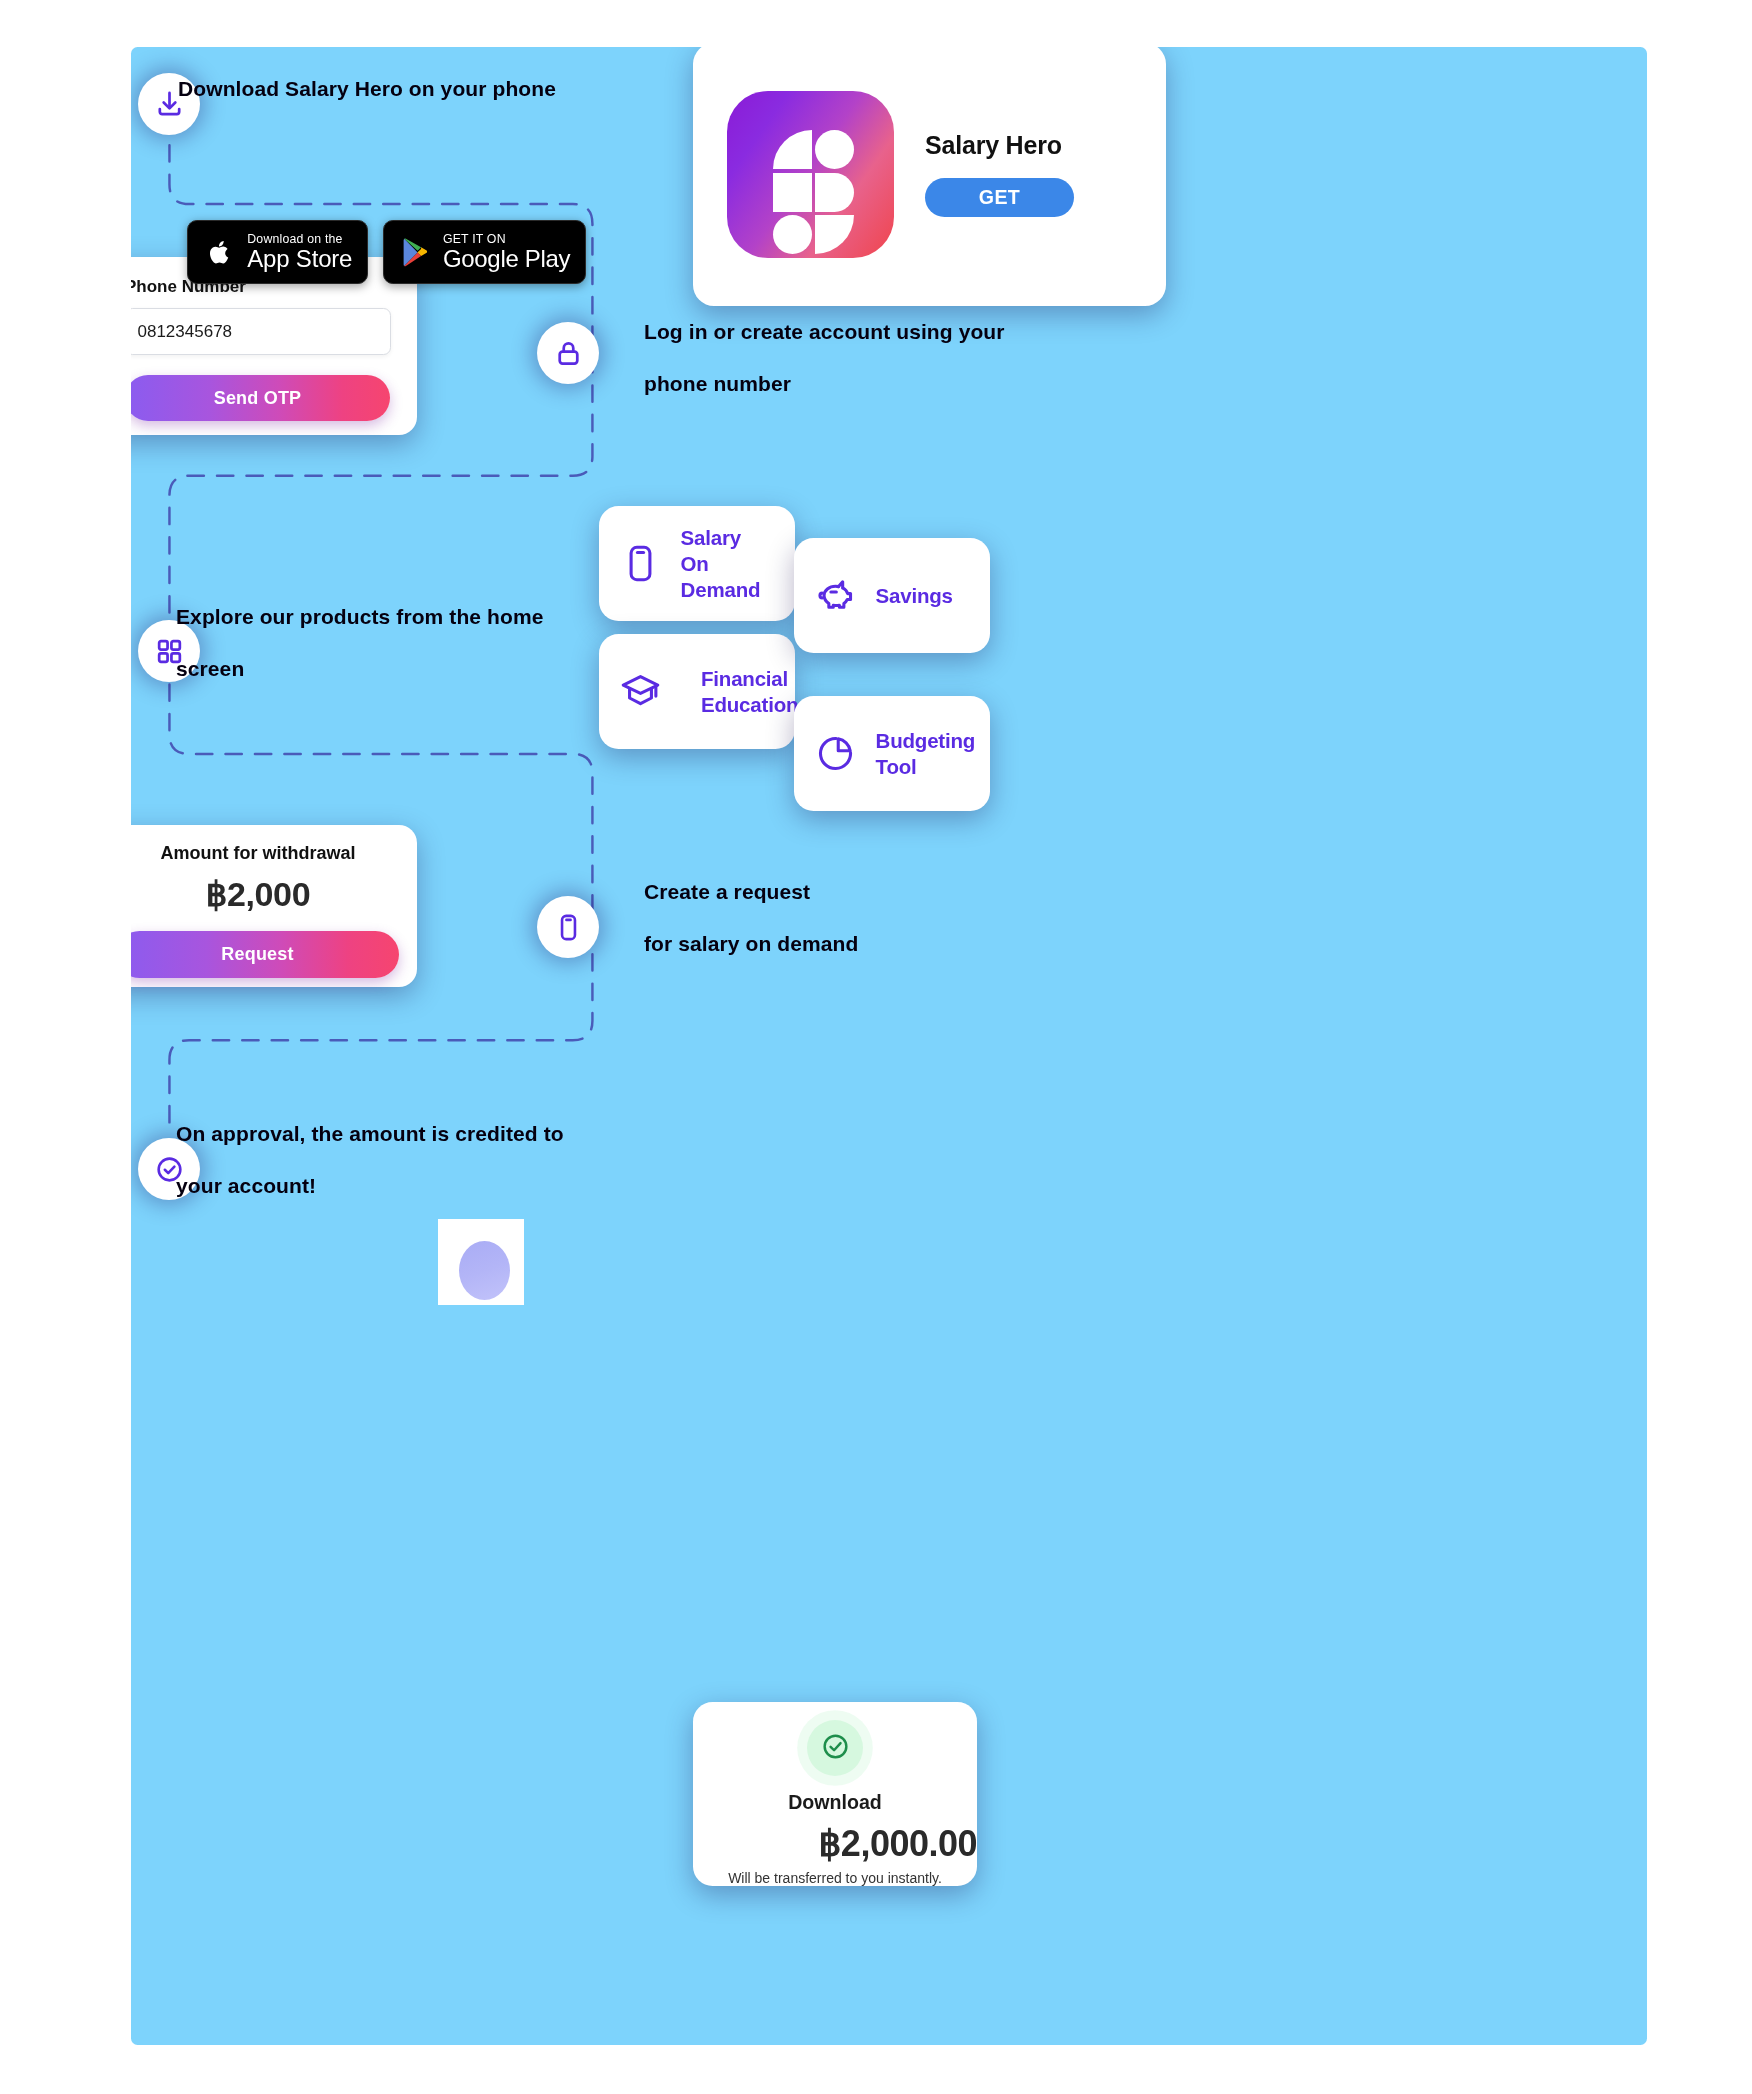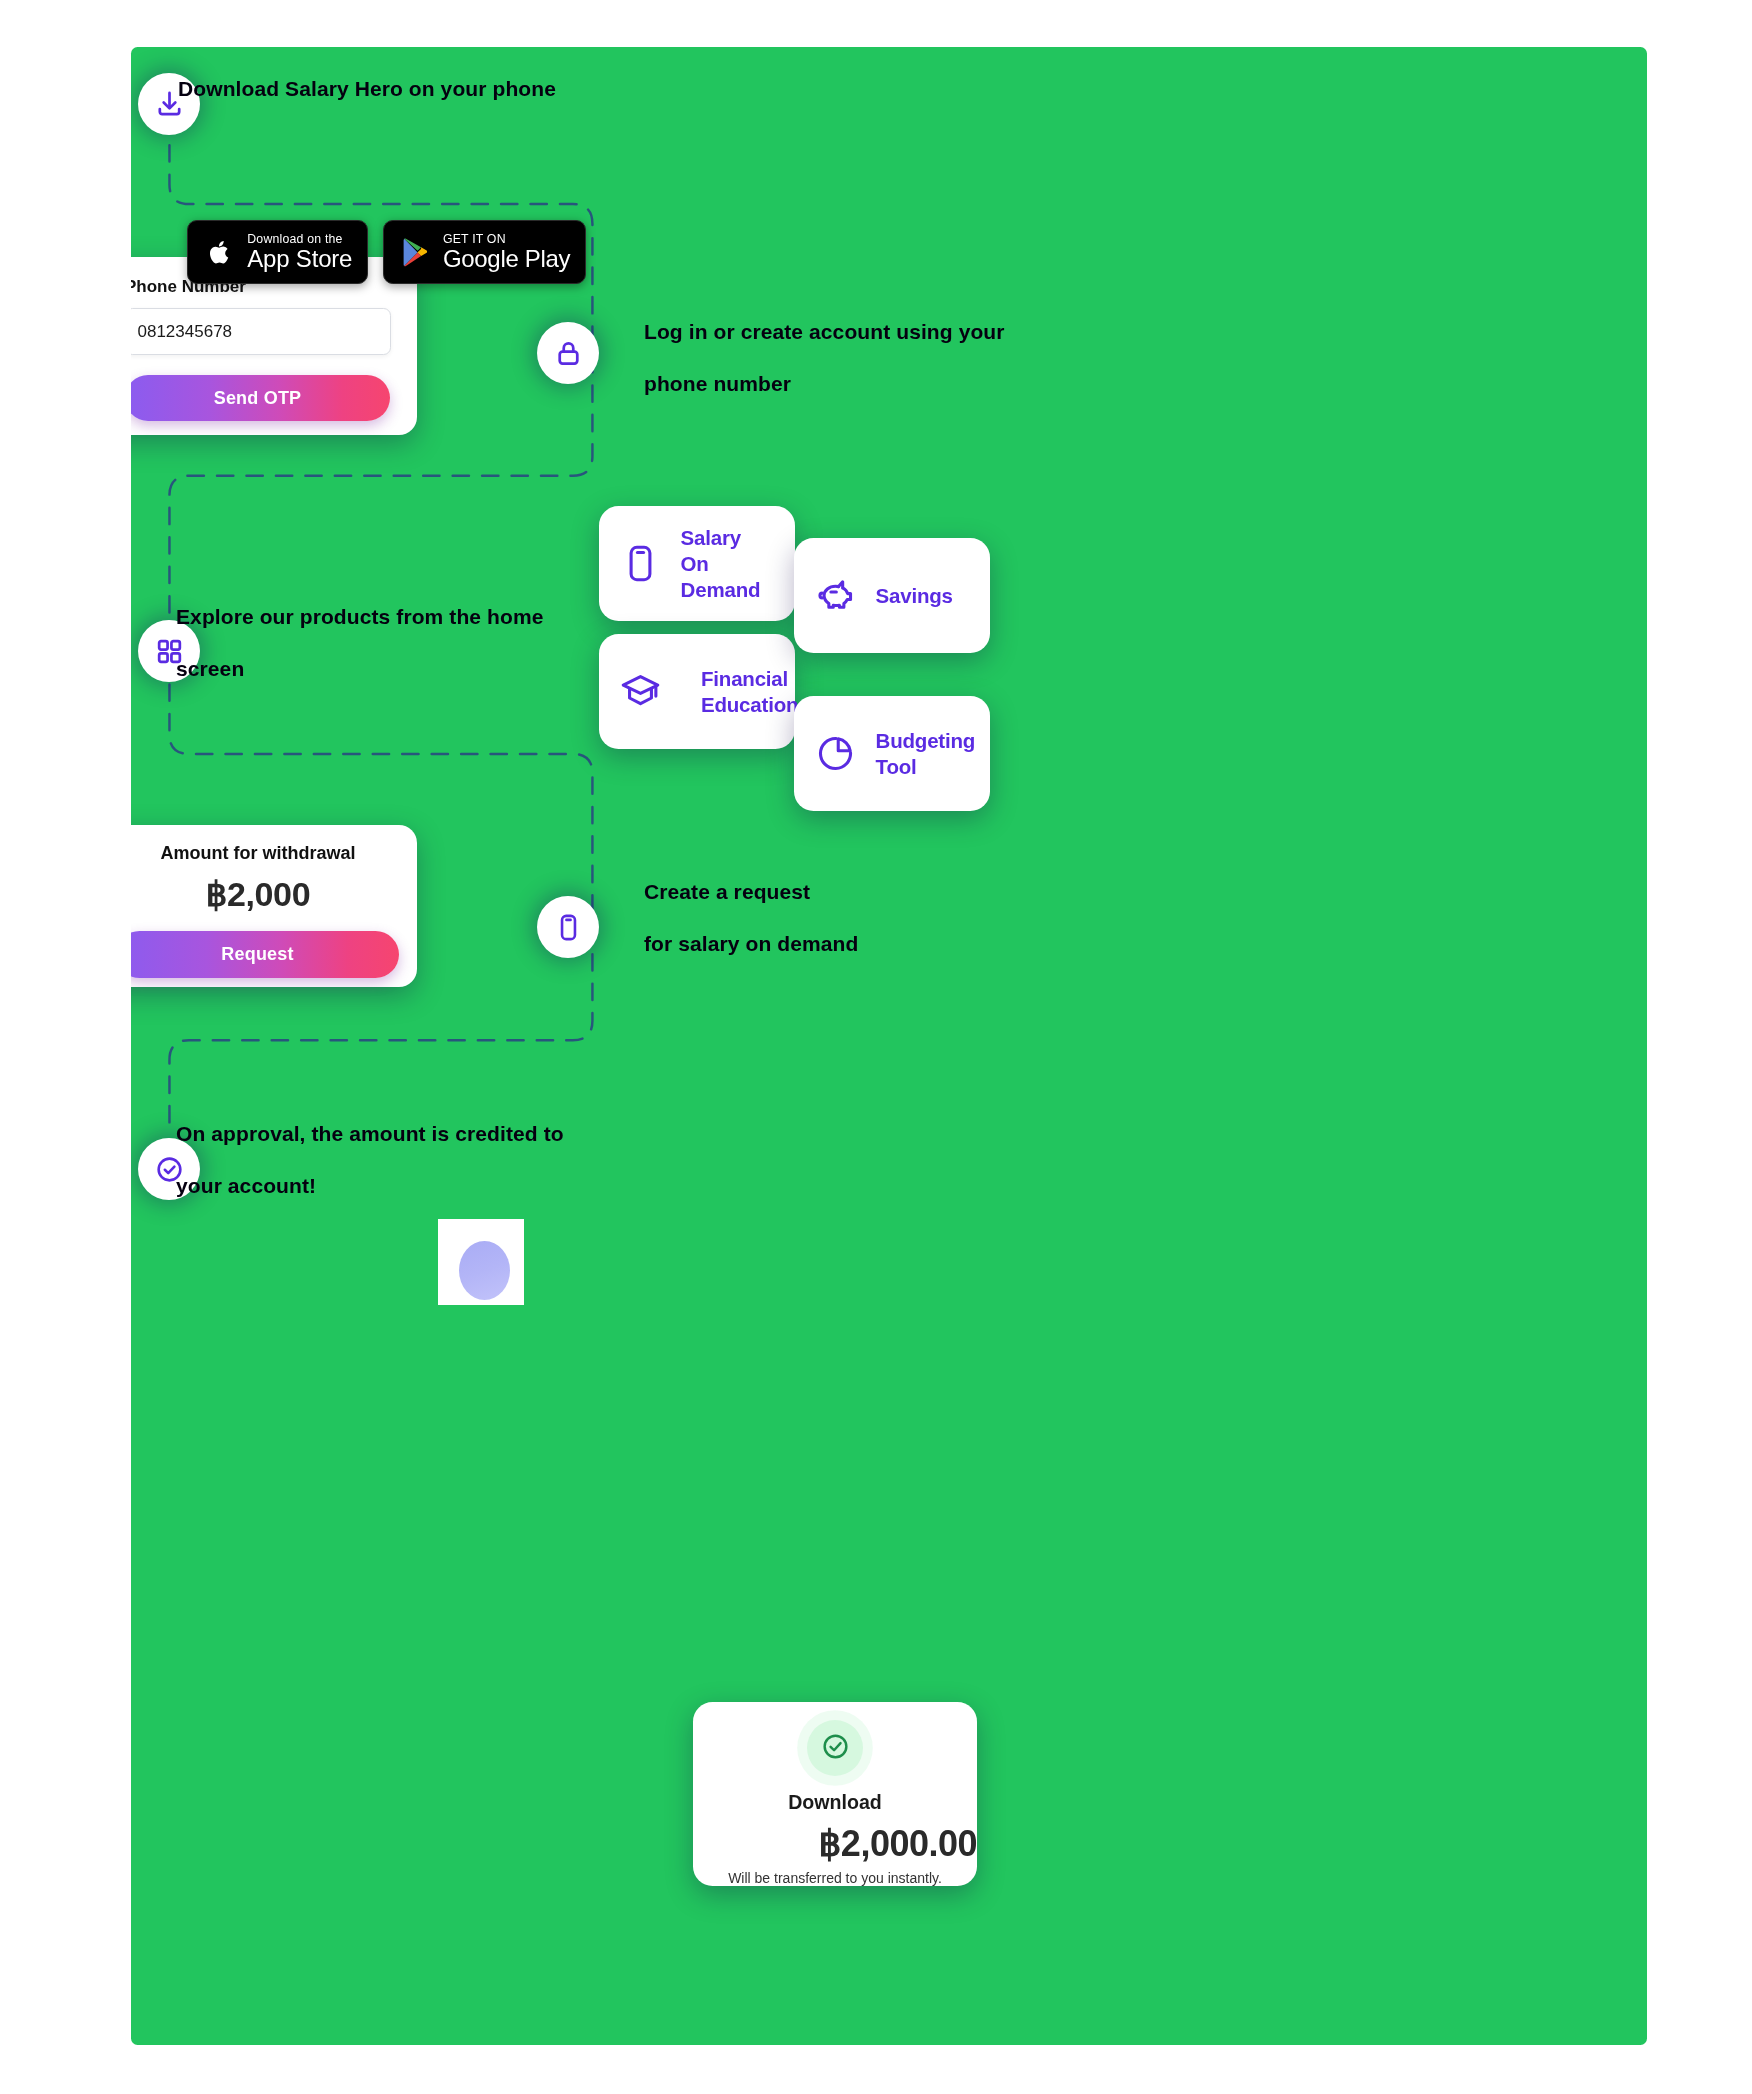--- a/index.html
+++ b/index.html
@@ -10,21 +10,21 @@
     overflow: hidden;
   }
 
   #stage { position: relative; width: 1752px; height: 2095px; background:#fff; }
 
   
   #canvas {
     position: absolute;
     left: 131px; top: 47px;
     width: 1516px; height: 1998px;
-    background: #22c55e;
+    background: #7dd3fc;
     border-radius: 6.5px;
     overflow: hidden;
   }
 
   
   #snake { position:absolute; left:0; top:0; width:1516px; height:1998px; pointer-events:none; }
 
   
   .step-bullet {
     position: absolute;
@@ -201,20 +201,36 @@
             <path d="M24.5 24.3 6 36.6c-.8.5-1.6.4-2-.1l16.3-16.6 4.2 4.4z" fill="#E8403A"></path>
           </svg>
         </span>
         <span class="txt">
           <span class="small">GET IT ON</span>
           <span class="big gp">Google Play</span>
         </span>
       </div>
     </div>
 
+    <div class="card" id="app-card">
+      <div class="inner">
+        <div id="app-logo">
+          <span class="lg" style="left:46px;  top:39px;  width:39px; height:39px; border-radius:39px 0 0 0;"></span>
+          <span class="lg" style="left:88px; top:39px;  width:39px; height:39px; border-radius:50%;"></span>
+          <span class="lg" style="left:46px;  top:82px; width:39px; height:39px; border-radius:0;"></span>
+          <span class="lg" style="left:88px; top:82px; width:39px; height:39px; border-radius:0 39px 39px 0;"></span>
+          <span class="lg" style="left:46px;  top:124px; width:39px; height:39px; border-radius:50%;"></span>
+          <span class="lg" style="left:88px; top:124px; width:39px; height:39px; border-radius:0 0 39px 0;"></span>
+        </div>
+        <div class="meta">
+          <div id="app-name">Salary Hero</div>
+          <button id="get-btn">GET</button>
+        </div>
+      </div>
+    </div>
 
     <div class="step-bullet" style="left:406px; top:275px;">
       <span>
         <svg viewBox="0 0 24 24" fill="none" stroke="#5A2BE2" stroke-width="2.1" stroke-linecap="round" stroke-linejoin="round">
           <rect x="5.2" y="10.5" width="13.6" height="9.3" rx="2.2"></rect>
           <path d="M8.3 10.5V7.9a3.7 3.7 0 0 1 7.4 0v2.6"></path>
         </svg>
       </span>
     </div>
     <div class="step-text" style="left:513px; top:259px;">Log in or create account using your

